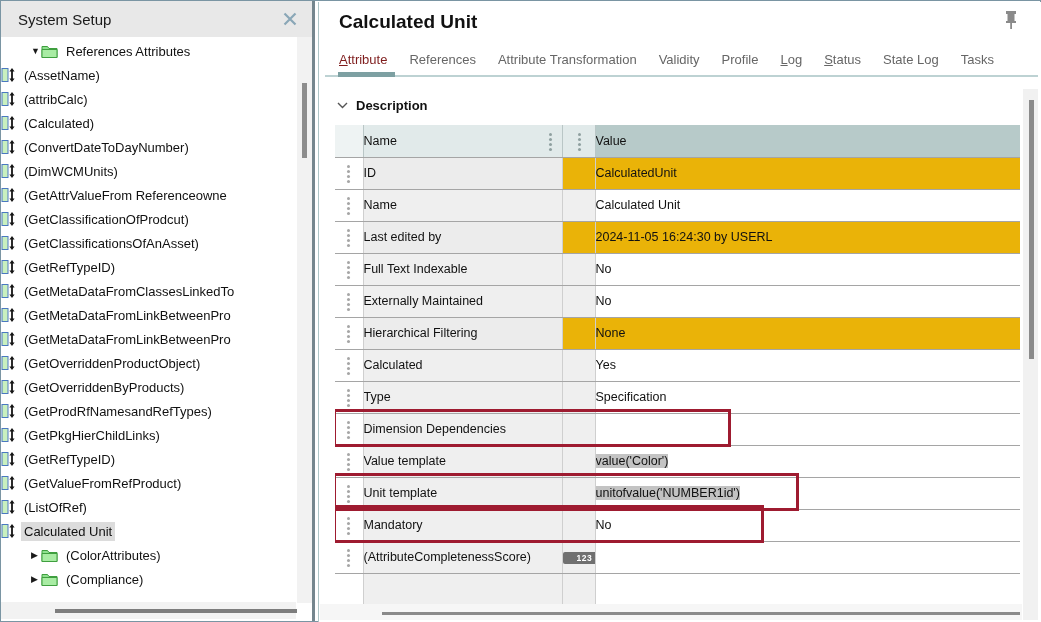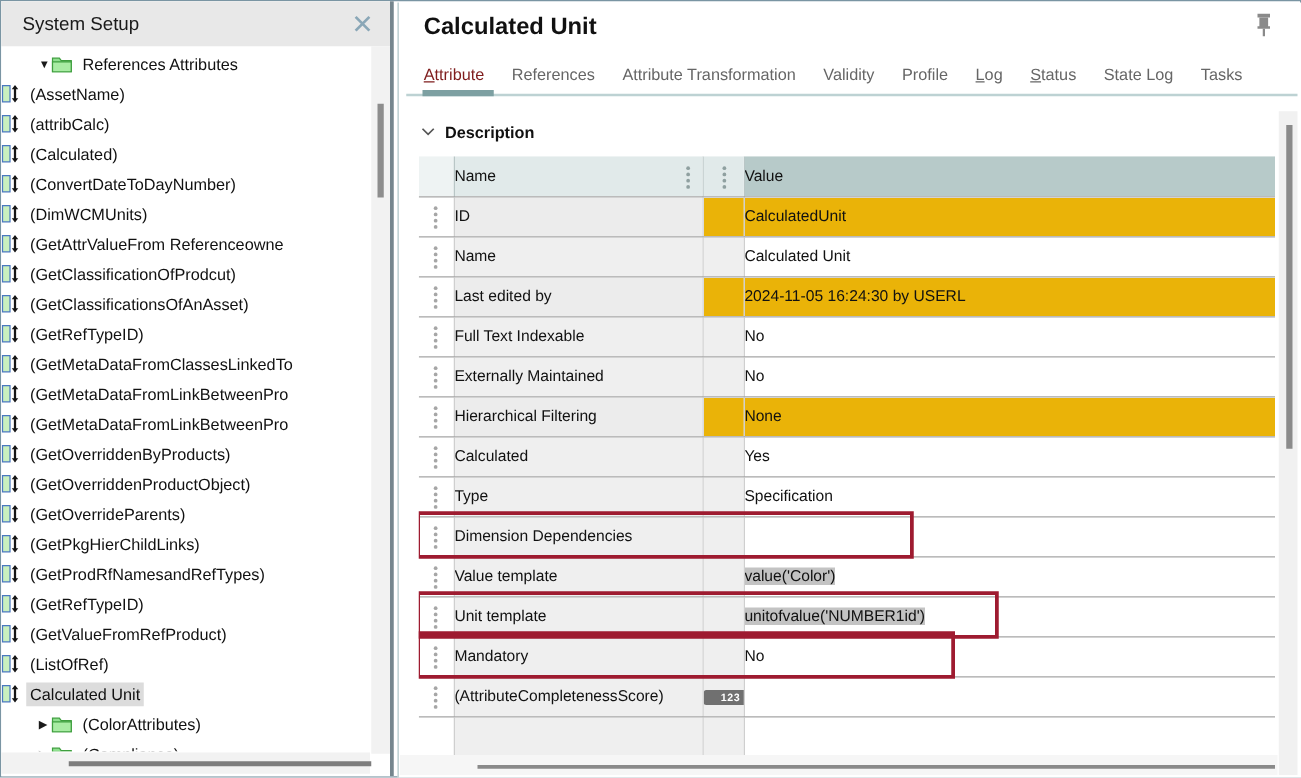--- a/index.html
+++ b/index.html
@@ -210,57 +210,48 @@
           </span>
           <span class="tlabel">(GetMetaDataFromLinkBetweenPro</span>
         </div>
         <div class="tree-row leaf">
           <span class="ticon">
             <svg width="15" height="16" viewBox="0 0 15 16">
               <rect x="1" y="1.5" width="6" height="13" fill="#c9f0bf" stroke="#4a78c0"></rect>
               <path d="M11 1 L13.6 4.4 L11.9 4.4 L11.9 11.6 L13.6 11.6 L11 15 L8.4 11.6 L10.1 11.6 L10.1 4.4 L8.4 4.4 Z" fill="#151515"></path>
             </svg>
           </span>
+          <span class="tlabel">(GetOverriddenProductObject)</span>
+        </div>
+        <div class="tree-row leaf">
+          <span class="ticon">
+            <svg width="15" height="16" viewBox="0 0 15 16">
+              <rect x="1" y="1.5" width="6" height="13" fill="#c9f0bf" stroke="#4a78c0"></rect>
+              <path d="M11 1 L13.6 4.4 L11.9 4.4 L11.9 11.6 L13.6 11.6 L11 15 L8.4 11.6 L10.1 11.6 L10.1 4.4 L8.4 4.4 Z" fill="#151515"></path>
+            </svg>
+          </span>
           <span class="tlabel">(GetOverriddenByProducts)</span>
         </div>
         <div class="tree-row leaf">
           <span class="ticon">
             <svg width="15" height="16" viewBox="0 0 15 16">
               <rect x="1" y="1.5" width="6" height="13" fill="#c9f0bf" stroke="#4a78c0"></rect>
               <path d="M11 1 L13.6 4.4 L11.9 4.4 L11.9 11.6 L13.6 11.6 L11 15 L8.4 11.6 L10.1 11.6 L10.1 4.4 L8.4 4.4 Z" fill="#151515"></path>
             </svg>
           </span>
-          <span class="tlabel">(GetOverriddenProductObject)</span>
-        </div>
-        <div class="tree-row leaf">
-          <span class="ticon">
-            <svg width="15" height="16" viewBox="0 0 15 16">
-              <rect x="1" y="1.5" width="6" height="13" fill="#c9f0bf" stroke="#4a78c0"></rect>
-              <path d="M11 1 L13.6 4.4 L11.9 4.4 L11.9 11.6 L13.6 11.6 L11 15 L8.4 11.6 L10.1 11.6 L10.1 4.4 L8.4 4.4 Z" fill="#151515"></path>
-            </svg>
-          </span>
-          <span class="tlabel">(GetOverrideParents)</span>
+          <span class="tlabel">(GetProdRfNamesandRefTypes)</span>
         </div>
         <div class="tree-row leaf">
           <span class="ticon">
             <svg width="15" height="16" viewBox="0 0 15 16">
               <rect x="1" y="1.5" width="6" height="13" fill="#c9f0bf" stroke="#4a78c0"></rect>
               <path d="M11 1 L13.6 4.4 L11.9 4.4 L11.9 11.6 L13.6 11.6 L11 15 L8.4 11.6 L10.1 11.6 L10.1 4.4 L8.4 4.4 Z" fill="#151515"></path>
             </svg>
           </span>
           <span class="tlabel">(GetPkgHierChildLinks)</span>
-        </div>
-        <div class="tree-row leaf">
-          <span class="ticon">
-            <svg width="15" height="16" viewBox="0 0 15 16">
-              <rect x="1" y="1.5" width="6" height="13" fill="#c9f0bf" stroke="#4a78c0"></rect>
-              <path d="M11 1 L13.6 4.4 L11.9 4.4 L11.9 11.6 L13.6 11.6 L11 15 L8.4 11.6 L10.1 11.6 L10.1 4.4 L8.4 4.4 Z" fill="#151515"></path>
-            </svg>
-          </span>
-          <span class="tlabel">(GetProdRfNamesandRefTypes)</span>
         </div>
         <div class="tree-row leaf">
           <span class="ticon">
             <svg width="15" height="16" viewBox="0 0 15 16">
               <rect x="1" y="1.5" width="6" height="13" fill="#c9f0bf" stroke="#4a78c0"></rect>
               <path d="M11 1 L13.6 4.4 L11.9 4.4 L11.9 11.6 L13.6 11.6 L11 15 L8.4 11.6 L10.1 11.6 L10.1 4.4 L8.4 4.4 Z" fill="#151515"></path>
             </svg>
           </span>
           <span class="tlabel">(GetRefTypeID)</span>
         </div>

